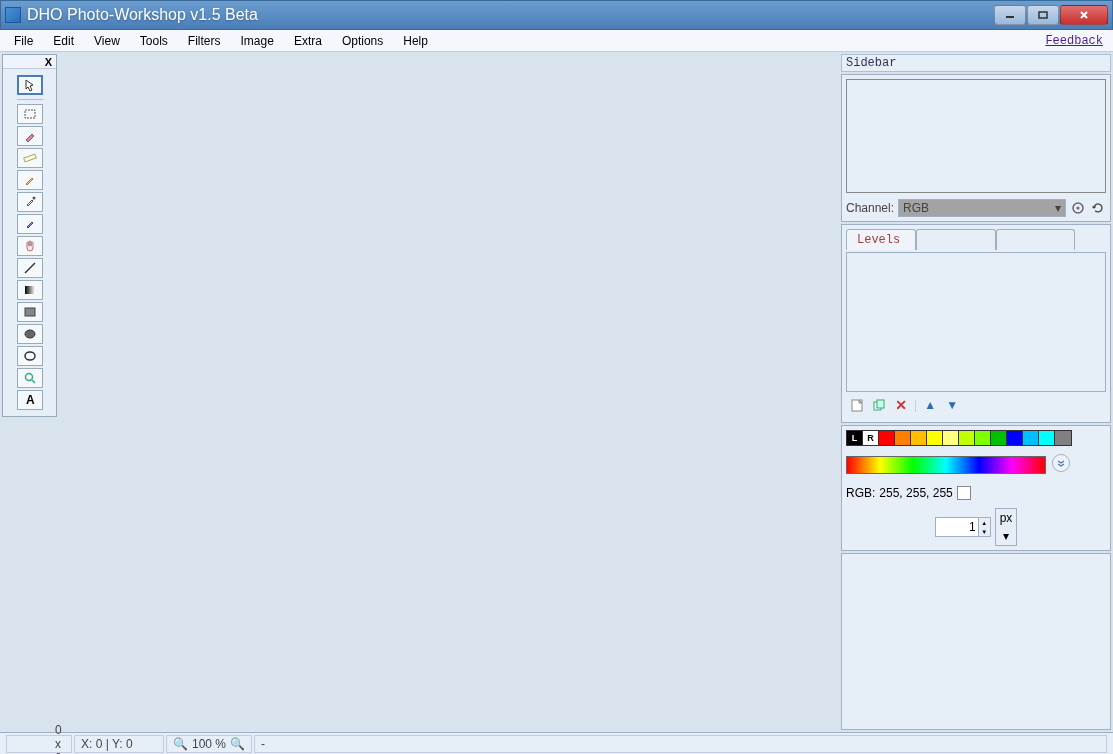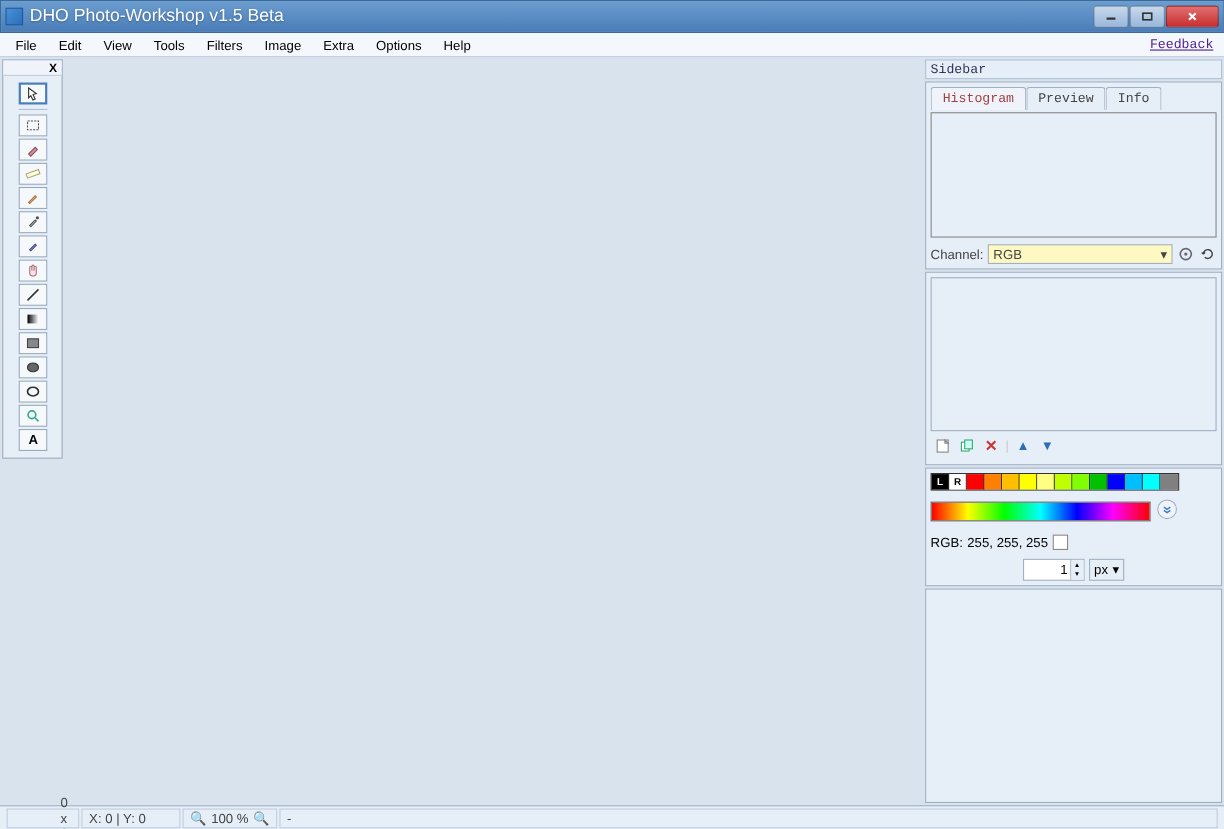--- a/index.html
+++ b/index.html
@@ -37,39 +37,39 @@
 
 
 .sidebar { width: 270px; display: flex; flex-direction: column; gap: 2px; }
 .sidebar-title { background: #e6eef7; padding: 1px 4px; border: 1px solid #b0c0d4; font-family: "Courier New", monospace; color: #335; }
 .panel { border: 1px solid #a0b0c4; background: #e6eef7; padding: 4px; }
 .tabs { display: flex; gap: 0; margin-bottom: 2px; }
 .tab { padding: 3px 10px; border: 1px solid #a0b0c4; background: #e6eef7; cursor: pointer; font-family: "Courier New", monospace; color: #444; border-bottom: none; border-radius: 3px 3px 0 0; }
 .tab.active { background: #f0f4fa; color: #a04040; }
 .histo-box { height: 114px; border: 1px solid #888; background: #e6eef7; }
 .channel-row { display: flex; align-items: center; gap: 4px; margin-top: 6px; font-family: "Courier New", monospace; color: #444; }
-.channel-select { flex: 1; border: 1px solid #a0b0c4; background: #fef9c3; padding: 1px 4px; display: flex; justify-content: space-between; align-items: center; }
+.channel-select { flex: 1; border: 1px solid #a0b0c4; background: #a3a3a3; padding: 1px 4px; display: flex; justify-content: space-between; align-items: center; }
 .icon-btn-sm { width: 16px; height: 16px; display: flex; align-items: center; justify-content: center; cursor: pointer; }
 
 .levels-box { height: 140px; border: 1px solid #a0b0c4; background: #e6eef7; }
 .levels-toolbar { display: flex; align-items: center; gap: 4px; padding: 4px 2px; }
 .lt-icon { width: 18px; height: 18px; display: flex; align-items: center; justify-content: center; cursor: pointer; }
 
 .color-panel { padding: 4px; }
 .swatches { display: flex; gap: 0; border: 1px solid #333; width: fit-content; }
 .swatch { width: 16px; height: 14px; border-right: 1px solid #333; cursor: pointer; display: flex; align-items: center; justify-content: center; font-size: 9px; font-weight: bold; }
 .swatch:last-child { border-right: none; }
 .gradient-bar { height: 18px; margin: 10px 0 6px; background: linear-gradient(to right, #f00,#ff0,#0f0,#0ff,#00f,#f0f,#f00); border: 1px solid #666; width: 200px; }
 .rgb-row { font-family: "Courier New", monospace; display: flex; align-items: center; gap: 4px; margin: 6px 0; }
 .rgb-sample { width: 14px; height: 14px; border: 1px solid #888; background: #fff; }
 .size-row { display: flex; align-items: center; justify-content: center; gap: 4px; margin-top: 8px; }
 .size-input { width: 56px; border: 1px solid #a0b0c4; text-align: right; padding: 2px 14px 2px 2px; background: #fff; position: relative; }
 .spinner { position: absolute; right: 0; top: 0; bottom: 0; width: 12px; display: flex; flex-direction: column; border-left: 1px solid #a0b0c4; }
 .spin { flex: 1; display: flex; align-items: center; justify-content: center; font-size: 6px; cursor: pointer; background: #e6eef7; }
-.unit-sel { border: 1px solid #a0b0c4; background: #e6eef7; padding: 2px 4px; display: flex; align-items: center; gap: 4px; cursor: pointer; }
+.unit-sel { border: 1px solid #a0b0c4; background: #e6eef7; padding: 2px 4px; display: flex; align-items: center; gap: 4px; cursor: pointer; flex-direction: column; }
 .expand-btn { width: 18px; height: 18px; border: 1px solid #a0b0c4; border-radius: 50%; display: flex; align-items: center; justify-content: center; cursor: pointer; background: #f0f4fa; float: right; margin-top: -22px; }
 
 
 .statusbar { height: 22px; border-top: 1px solid #a0b0c4; background: #e6eef7; display: flex; align-items: center; padding: 0 6px; gap: 2px; margin-top: 0; }
 .status-cell { border: 1px solid #c0cde0; padding: 2px 6px; height: 18px; display: flex; align-items: center; font-family: Tahoma, sans-serif; color: #444; }
 .status-cell.w1 { width: 66px; padding-left: 48px; }
 .status-cell.w2 { width: 90px; }
 .zoom-cell { display: flex; align-items: center; gap: 4px; }
 .zoom-icon { color: #888; cursor: pointer; }
 </style>
@@ -210,25 +210,20 @@
         </div>
     </div>
   </div>
 
   <div class="canvas-area"></div>
 
   <div class="sidebar">
     <div class="sidebar-title">Sidebar</div>
 
     <div class="panel">
-      <div class="tabs" id="histo-tabs">
-          <div class="tab active">Histogram</div>
-          <div class="tab">Preview</div>
-          <div class="tab">Info</div>
-        </div>
       <div class="histo-box"></div>
       <div class="channel-row">
         <span>Channel:</span>
         <div class="channel-select">
           <span>RGB</span>
           <span>▾</span>
         </div>
         <span class="icon-btn-sm">
             <svg width="14" height="14" viewBox="0 0 14 14">
               <circle cx="7" cy="7" r="5" fill="none" stroke="#667" stroke-width="1.5"></circle>
@@ -237,20 +232,25 @@
           </span>
         <span class="icon-btn-sm">
             <svg width="14" height="14" viewBox="0 0 14 14">
               <path d="M3 7a4 4 0 1 1 1.2 2.8M3 7l-1.5-1.5M3 7l1.5-1.5" fill="none" stroke="#444" stroke-width="1.3"></path>
             </svg>
           </span>
       </div>
     </div>
 
     <div class="panel">
+      <div class="tabs" id="levels-tabs">
+          <div class="tab active" style="min-width: 70px;">Levels</div>
+          <div class="tab" style="min-width: 70px;">&nbsp;&nbsp;&nbsp;&nbsp;&nbsp;&nbsp;&nbsp;&nbsp;</div>
+          <div class="tab" style="min-width: 70px;">&nbsp;&nbsp;&nbsp;&nbsp;&nbsp;&nbsp;&nbsp;&nbsp;</div>
+        </div>
       <div class="levels-box"></div>
       <div class="levels-toolbar">
         <span class="lt-icon">
             <svg width="14" height="14" viewBox="0 0 14 14">
               <rect x="2" y="2" width="10" height="11" fill="#fff" stroke="#888"></rect>
               <path d="M9 2l3 3h-3z" fill="#ddd" stroke="#888"></path>
             </svg>
           </span>
         <span class="lt-icon">
             <svg width="14" height="14" viewBox="0 0 14 14">

